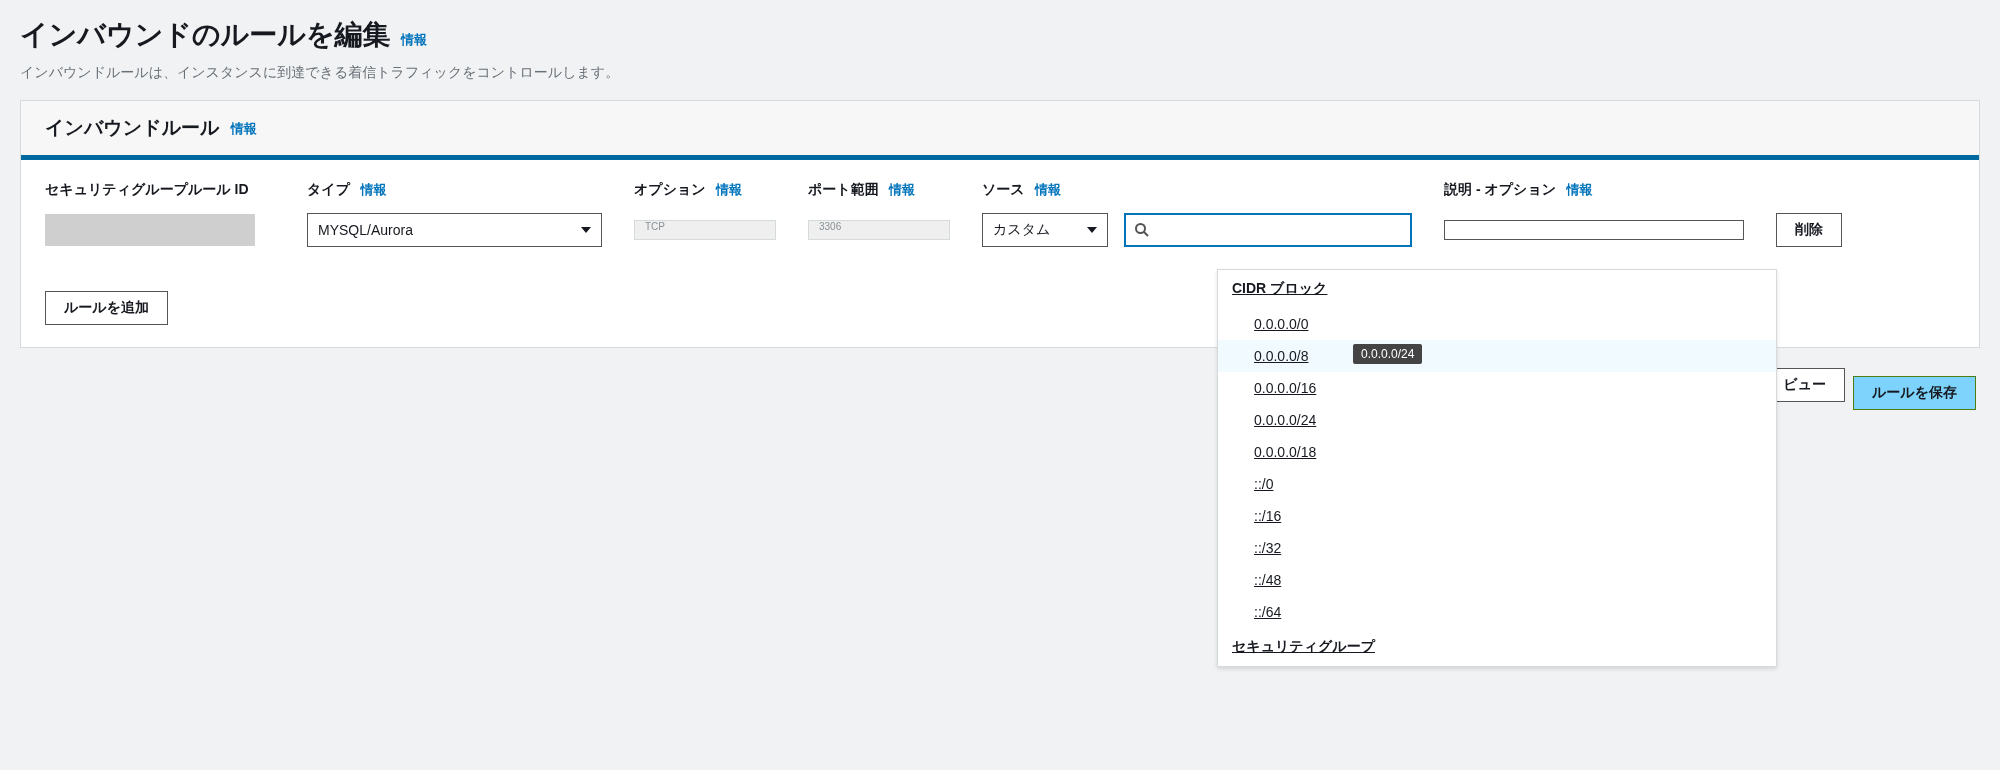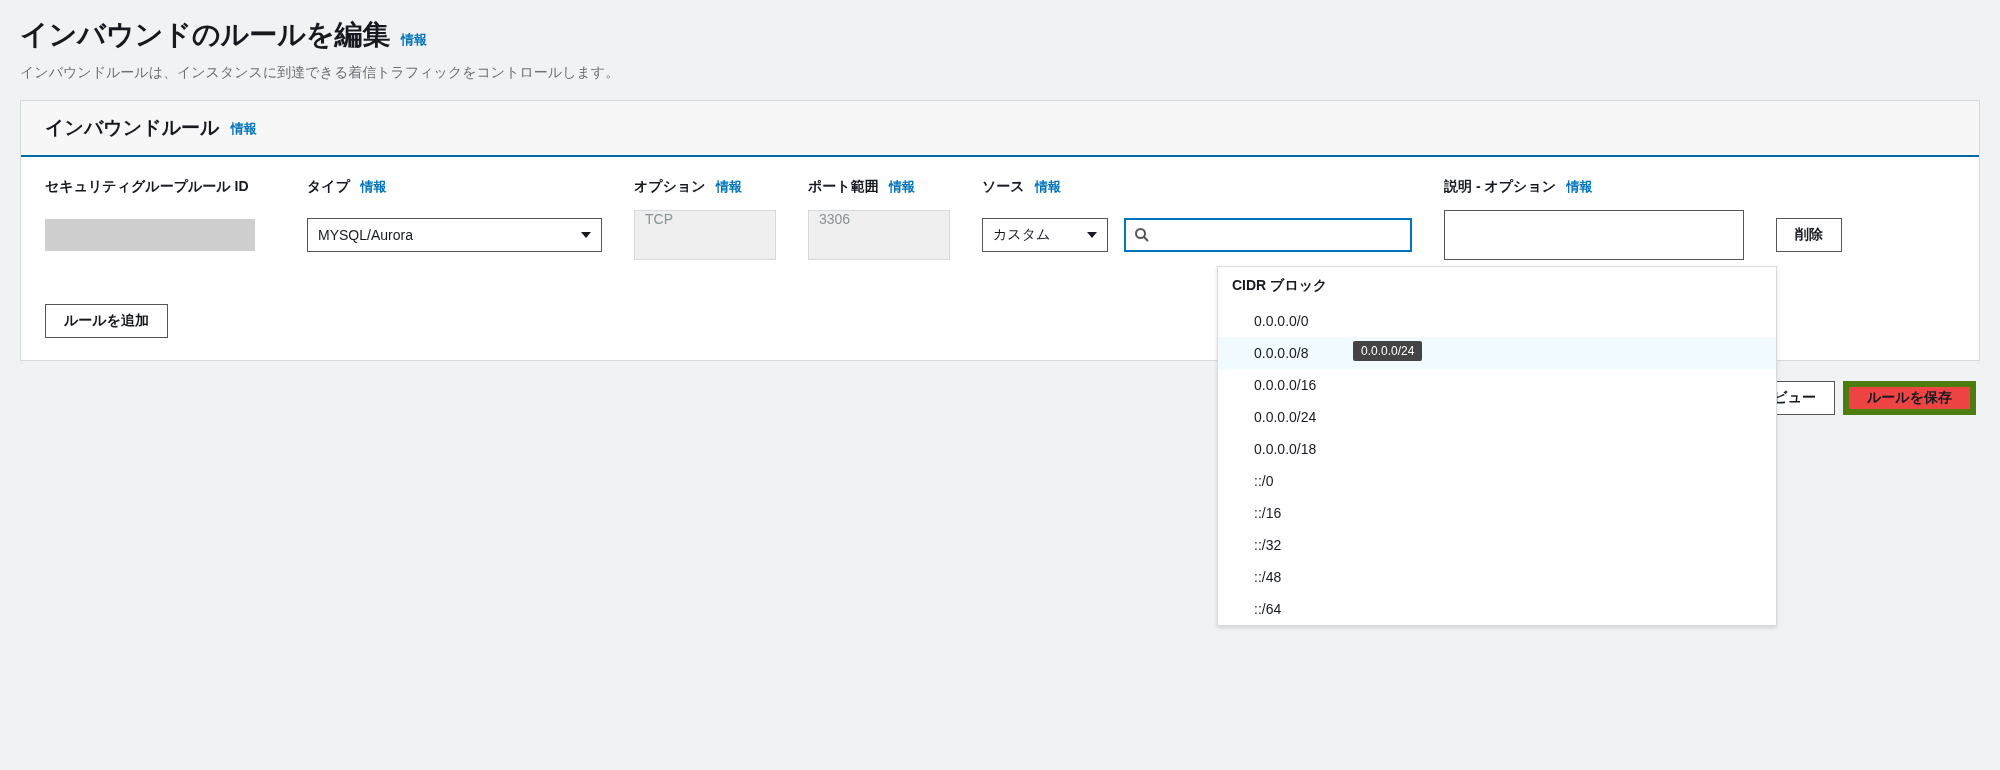--- a/index.html
+++ b/index.html
@@ -34,21 +34,21 @@
     color: #687078;
     margin: 4px 0 18px 0;
   }
   .panel {
     background: #fff;
     border: 1px solid #d5dbdb;
     position: relative;
   }
   .panel-header {
     background: #f7f7f7;
-    border-bottom: 2px solid #0369a1;
+    border-bottom: 5px solid #0369a1;
     padding: 14px 24px;
     font-size: 19px;
     font-weight: 700;
   }
   .table-area {
     padding: 20px 24px 8px 24px;
   }
   .columns-header {
     display: flex;
     align-items: flex-start;
@@ -96,24 +96,24 @@
   }
   .select .caret {
     margin-left: auto;
     width: 0; height: 0;
     border-left: 5px solid transparent;
     border-right: 5px solid transparent;
     border-top: 6px solid #16191f;
   }
   .input {
     width: 100%;
-    height: 50px;
+    height: 20px;
     border: 1px solid #555;
     background: #fff;
-    font-size: 14px;
+    font-size: 10px;
     padding: 0 10px;
   }
   .input.disabled {
     background: #efefef;
     color: #879196;
     border: 1px solid #d5dbdb;
     pointer-events: none;
   }
 
   .source-mode { width: 128px; }
@@ -136,23 +136,24 @@
     justify-content: center;
     font-size: 14px;
     font-weight: 700;
     height: 34px;
     padding: 0 18px;
     background: #fff;
     border: 1px solid #555;
     cursor: pointer;
   }
   .btn.primary {
-    background: #ef4444;
-    border: 6px solid #4d7c0f;
+    background: #7dd3fc;
+    border: 1px solid #4d7c0f;
     color: #16191f;
+    margin-top: 8px;
   }
 
   .panel-footer {
     padding: 18px 24px 22px 24px;
   }
 
   .page-footer {
     display: flex;
     justify-content: flex-end;
     gap: 8px;
@@ -169,20 +170,21 @@
     max-height: 470px;
     background: #fff;
     border: 1px solid #d5dbdb;
     box-shadow: 0 2px 4px rgba(0,0,0,0.12);
     z-index: 20;
     overflow: hidden;
   }
   .dropdown-scroll {
     max-height: 470px;
     overflow-y: auto;
+    text-decoration: underline;
   }
   .dropdown-section-header {
     font-size: 14px;
     font-weight: 700;
     color: #16191f;
     padding: 10px 14px;
   }
   .dropdown-item {
     font-size: 14px;
     padding: 8px 14px 8px 36px;
@@ -300,20 +302,21 @@
               <div class="dropdown-item highlight">0.0.0.0/8<span class="tooltip">0.0.0.0/24</span></div>
               <div class="dropdown-item">0.0.0.0/16</div>
               <div class="dropdown-item">0.0.0.0/24</div>
               <div class="dropdown-item">0.0.0.0/18</div>
               <div class="dropdown-item">::/0</div>
               <div class="dropdown-item">::/16</div>
               <div class="dropdown-item">::/32</div>
               <div class="dropdown-item">::/48</div>
               <div class="dropdown-item">::/64</div>
             </div>
+          <div class="dropdown-section-header">セキュリティグループ</div>
         </div>
       </div>
     </div>
 
     <div class="panel-footer">
       <div class="btn">ルールを追加</div>
     </div>
   </div>
 
   <div class="page-footer">

